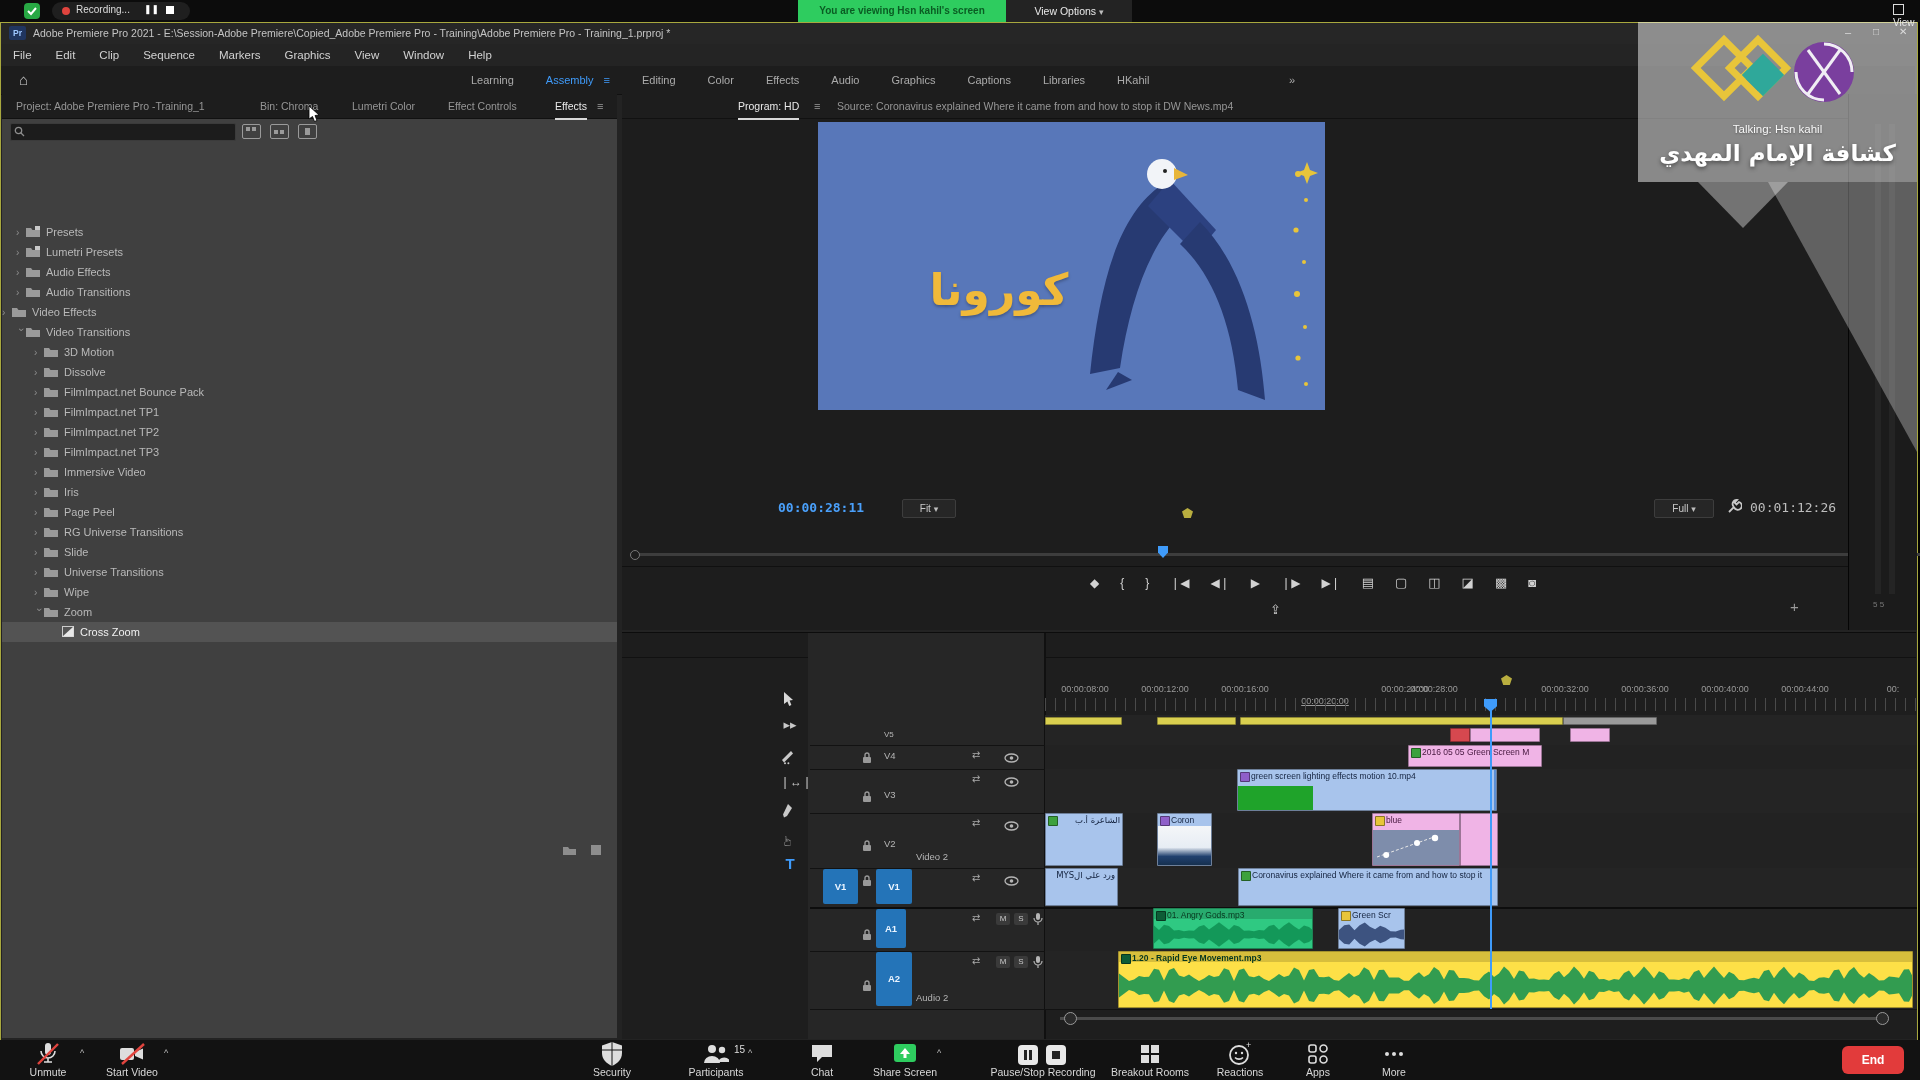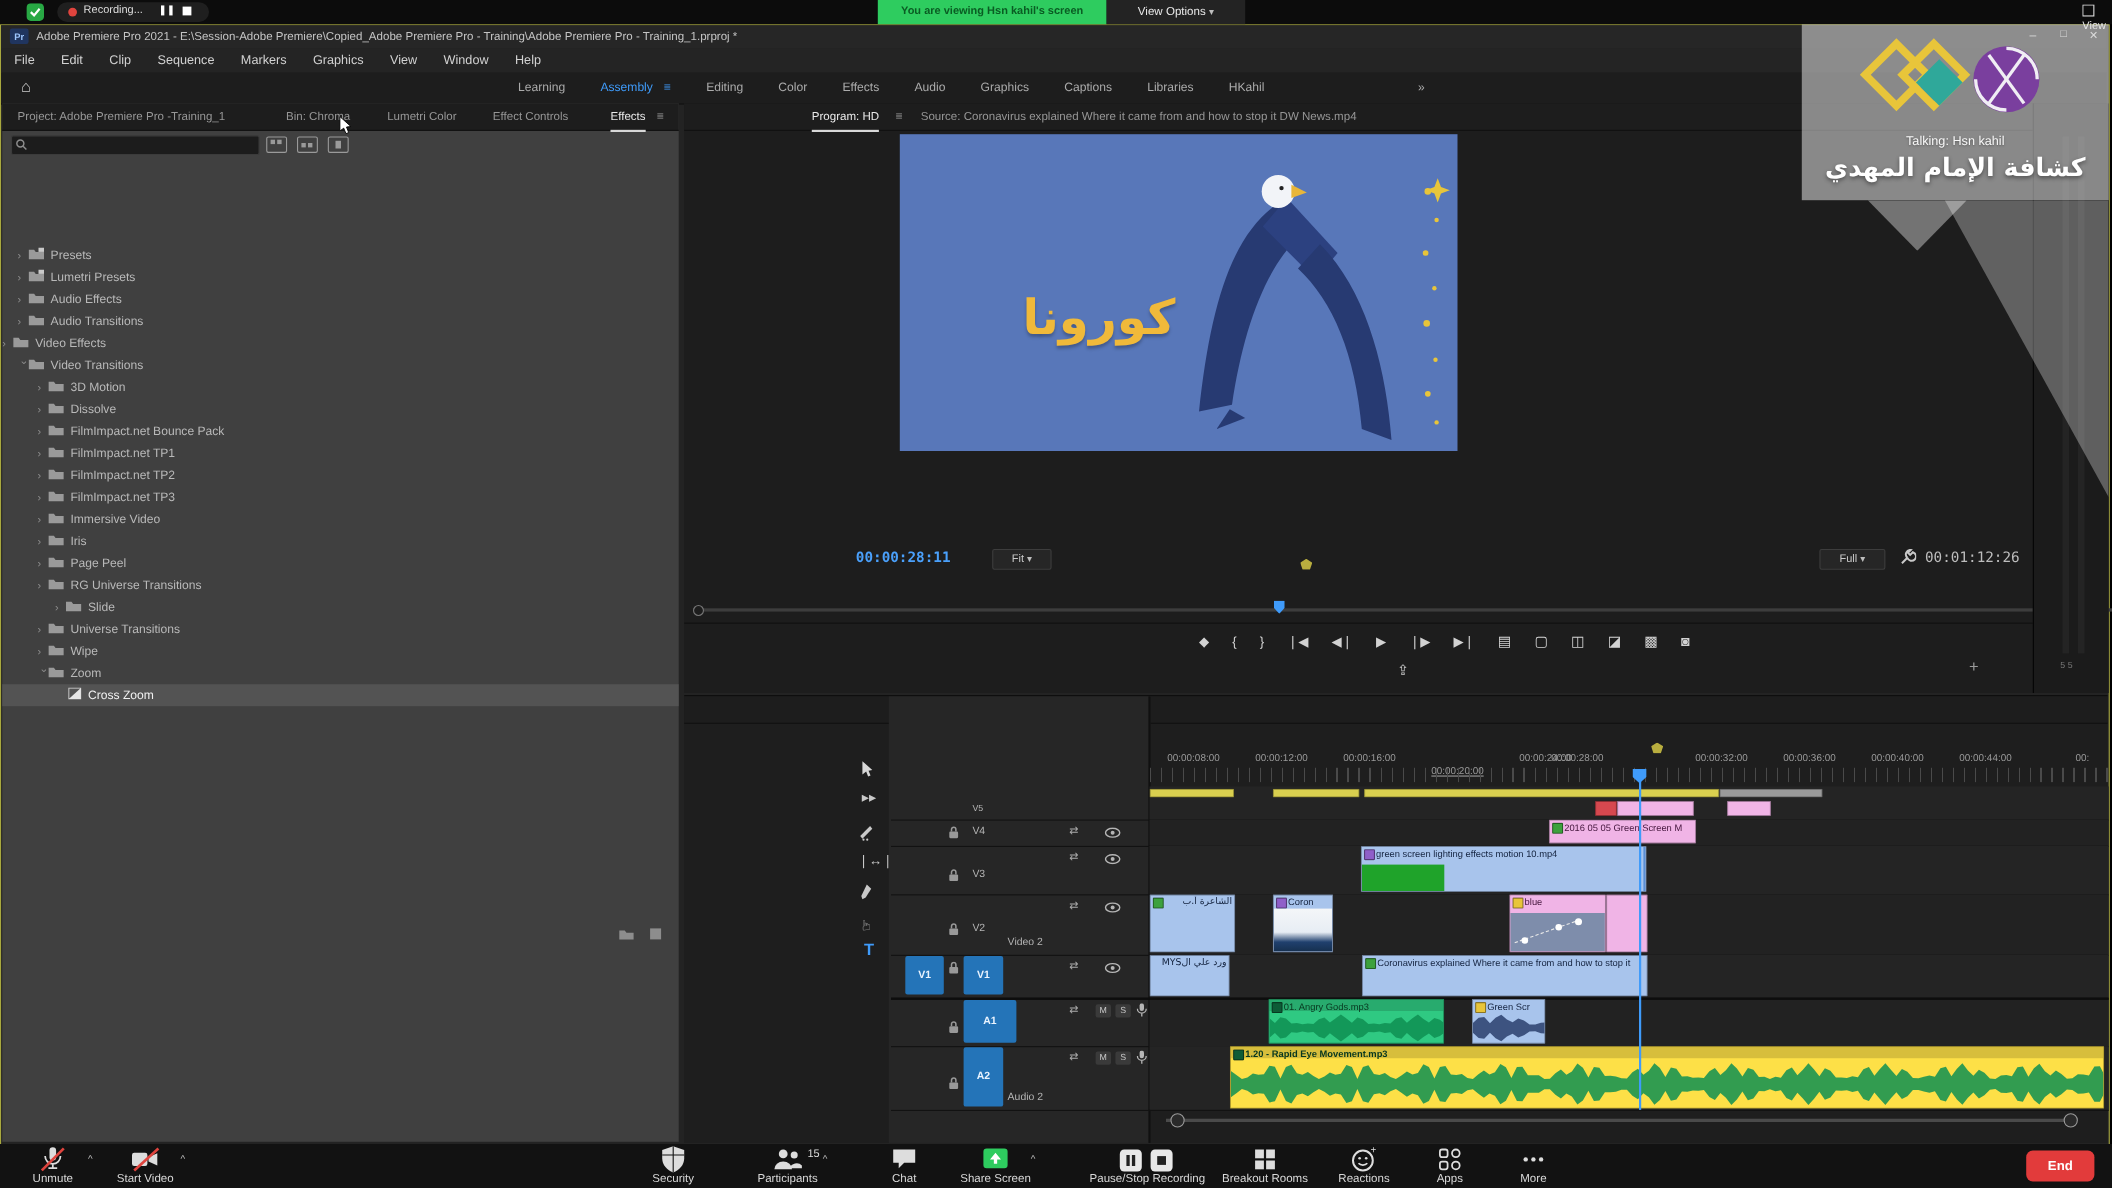--- a/index.html
+++ b/index.html
@@ -201,21 +201,21 @@
             </svg><span>Immersive Video</span></span></div>
         <div class="tree-row" style="top: 336px;"><span style="padding-left:32px"><span class="tw">›</span><svg width="14" height="11" style="vertical-align:-1px;margin-right:6px">
               <path d="M0 2 l5 0 l1.5 2 l7.5 0 l0 7 l-14 0 z" fill="#9a9a9a"></path>
             </svg><span>Iris</span></span></div>
         <div class="tree-row" style="top: 356px;"><span style="padding-left:32px"><span class="tw">›</span><svg width="14" height="11" style="vertical-align:-1px;margin-right:6px">
               <path d="M0 2 l5 0 l1.5 2 l7.5 0 l0 7 l-14 0 z" fill="#9a9a9a"></path>
             </svg><span>Page Peel</span></span></div>
         <div class="tree-row" style="top: 376px;"><span style="padding-left:32px"><span class="tw">›</span><svg width="14" height="11" style="vertical-align:-1px;margin-right:6px">
               <path d="M0 2 l5 0 l1.5 2 l7.5 0 l0 7 l-14 0 z" fill="#9a9a9a"></path>
             </svg><span>RG Universe Transitions</span></span></div>
-        <div class="tree-row" style="top: 396px;"><span style="padding-left:48px"><span class="tw">›</span><svg width="14" height="11" style="vertical-align:-1px;margin-right:6px">
+        <div class="tree-row" style="top: 396px;"><span style="padding-left:32px"><span class="tw">›</span><svg width="14" height="11" style="vertical-align:-1px;margin-right:6px">
               <path d="M0 2 l5 0 l1.5 2 l7.5 0 l0 7 l-14 0 z" fill="#9a9a9a"></path>
             </svg><span>Slide</span></span></div>
         <div class="tree-row" style="top: 416px;"><span style="padding-left:32px"><span class="tw">›</span><svg width="14" height="11" style="vertical-align:-1px;margin-right:6px">
               <path d="M0 2 l5 0 l1.5 2 l7.5 0 l0 7 l-14 0 z" fill="#9a9a9a"></path>
             </svg><span>Universe Transitions</span></span></div>
         <div class="tree-row" style="top: 436px;"><span style="padding-left:32px"><span class="tw">›</span><svg width="14" height="11" style="vertical-align:-1px;margin-right:6px">
               <path d="M0 2 l5 0 l1.5 2 l7.5 0 l0 7 l-14 0 z" fill="#9a9a9a"></path>
             </svg><span>Wipe</span></span></div>
         <div class="tree-row" style="top: 456px;"><span style="padding-left:32px"><span class="tw" style="display:inline-block;transform:rotate(90deg)">›</span><svg width="14" height="11" style="vertical-align:-1px;margin-right:6px">
               <path d="M0 2 l5 0 l1.5 2 l7.5 0 l0 7 l-14 0 z" fill="#9a9a9a"></path>
@@ -426,21 +426,21 @@
         <div class="patchbox" style="position: absolute; left: 254px; top: 236px; width: 36px; height: 35px; line-height: 35px;">V1</div>
         <div style="position: absolute; left: 350px; top: 239px; color: rgb(170, 170, 170); font-size: 10px;">⇄</div>
         <div style="position: absolute; left: 382px; top: 239px;"><svg width="15" height="10">
             <ellipse cx="7.5" cy="5" rx="6.5" ry="4" fill="none" stroke="#b5b5b5" stroke-width="1.3"></ellipse>
             <circle cx="7.5" cy="5" r="1.8" fill="#b5b5b5"></circle>
           </svg></div>
         <div style="position: absolute; left: 240px; top: 294px;"><svg width="10" height="12">
             <rect x="1" y="5" width="8" height="6" rx="1" fill="#999"></rect>
             <path d="M3 5 v-2 a2 2 0 0 1 4 0 v2" stroke="#999" stroke-width="1.4" fill="none"></path>
           </svg></div>
-        <div class="patchbox" style="position: absolute; left: 254px; top: 276px; width: 48px; height: 39px; line-height: 39px;">A1</div>
+        <div class="patchbox" style="position: absolute; left: 254px; top: 276px; width: 30px; height: 39px; line-height: 39px;">A1</div>
         <div style="position: absolute; left: 350px; top: 279px; color: rgb(170, 170, 170); font-size: 10px;">⇄</div>
         <div class="msbox" style="position: absolute; left: 374px; top: 280px;">M</div>
         <div class="msbox" style="position: absolute; left: 392px; top: 280px;">S</div>
         <div style="position: absolute; left: 411px; top: 279px;"><svg width="10" height="13">
             <rect x="3" y="0" width="4" height="7" rx="2" fill="#b5b5b5"></rect>
             <path d="M1 5 a4 4 0 0 0 8 0 M5 9 v3" stroke="#b5b5b5" stroke-width="1.2" fill="none"></path>
           </svg></div>
         <div style="position: absolute; left: 240px; top: 344.5px;"><svg width="10" height="12">
             <rect x="1" y="5" width="8" height="6" rx="1" fill="#999"></rect>
             <path d="M3 5 v-2 a2 2 0 0 1 4 0 v2" stroke="#999" stroke-width="1.4" fill="none"></path>

